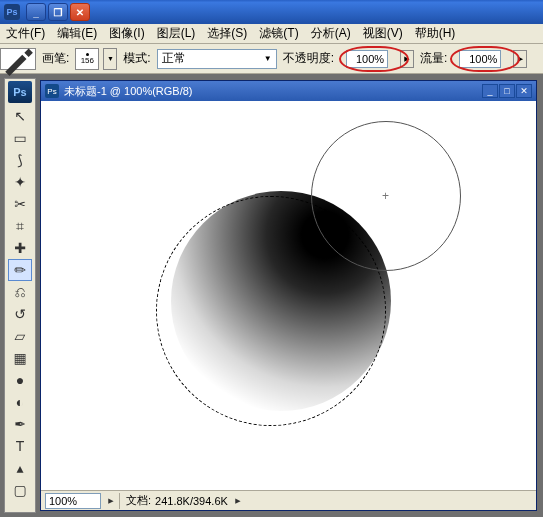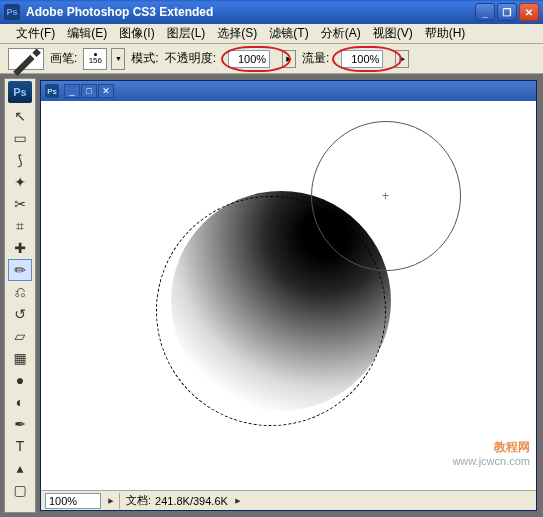--- a/index.html
+++ b/index.html
@@ -7,25 +7,25 @@
 
 
 .titlebar { background: linear-gradient(#2860c5, #3a78e0 10%, #1e50a8); height: 24px; display: flex; align-items: center; padding: 0 4px; color: #fff; }
 .app-icon { width: 16px; height: 16px; background: #1a3f7a; border-radius: 3px; display: flex; align-items: center; justify-content: center; font-size: 9px; font-weight: bold; color: #6aa3ff; margin-right: 6px; }
 .title-text { flex: 1; font-size: 12px; font-weight: bold; }
 .win-controls { display: flex; gap: 2px; }
 .win-btn { width: 20px; height: 18px; background: linear-gradient(#5a8ae0, #2a5ab0); border: 1px solid #1a4090; border-radius: 3px; display: flex; align-items: center; justify-content: center; color: #fff; font-size: 10px; font-weight: bold; cursor: pointer; }
 .win-btn.close { background: linear-gradient(#e87050, #d04020); border-color: #b03010; }
 
 
-.menubar { background: #ece9d8; height: 20px; display: flex; align-items: center; border-bottom: 1px solid #aca899; padding: 0 10px; }
+.menubar { background: #ece9d8; height: 20px; display: flex; align-items: center; border-bottom: 1px solid #aca899; padding: 0 0; }
 .menu-item { padding: 2px 6px; font-size: 12px; cursor: pointer; }
 
 
-.optionsbar { background: #ece9d8; height: 30px; display: flex; align-items: center; border-bottom: 1px solid #aca899; padding: 0 8px; gap: 6px; font-size: 12px; }
+.optionsbar { background: #ece9d8; height: 30px; display: flex; align-items: center; border-bottom: 1px solid #aca899; padding: 0 0; gap: 6px; font-size: 12px; }
 .tool-preset { width: 36px; height: 22px; border: 1px solid #888; background: #fff; display: flex; align-items: center; justify-content: center; position: relative; }
 .brush-preview { display: flex; align-items: center; gap: 4px; }
 .brush-dot { width: 24px; height: 22px; border: 1px solid #888; background: #fff; display: flex; flex-direction: column; align-items: center; justify-content: center; font-size: 8px; }
 .brush-dot .dot { width: 3px; height: 3px; background: #000; border-radius: 50%; }
 .dropdown-arrow { width: 14px; height: 22px; border: 1px solid #888; background: #ece9d8; display: flex; align-items: center; justify-content: center; font-size: 7px; cursor: pointer; }
 .mode-select { width: 120px; height: 20px; border: 1px solid #7f9db9; background: #fff; padding: 0 4px; display: flex; align-items: center; justify-content: space-between; font-size: 12px; }
 .pct-field { width: 42px; height: 18px; border: 1px solid #7f9db9; background: #fff; text-align: right; padding: 0 3px; font-size: 11px; display: inline-flex; align-items: center; justify-content: flex-end; }
 .flyout { width: 14px; height: 18px; border: 1px solid #888; background: #ece9d8; display: inline-flex; align-items: center; justify-content: center; font-size: 7px; cursor: pointer; }
 .red-oval { position: absolute; border: 2px solid #d02020; border-radius: 50% / 60%; pointer-events: none; }
 .opt-group { display: flex; align-items: center; gap: 12px; position: relative; }
@@ -67,21 +67,20 @@
 .statusbar { height: 20px; background: #ece9d8; border-top: 1px solid #aca899; display: flex; align-items: center; font-size: 11px; }
 .zoom-box { width: 56px; height: 16px; border: 1px solid #7f9db9; background: #fff; margin: 0 4px; padding: 0 3px; display: flex; align-items: center; }
 .status-sep { width: 1px; height: 16px; background: #aca899; margin: 0 2px; }
 .status-flyout { width: 12px; height: 16px; display: flex; align-items: center; justify-content: center; font-size: 7px; cursor: pointer; color: #333; }
 </style>
 </head>
 <body>
 
 <div class="titlebar">
   <div class="app-icon">Ps</div>
-  <div class="title-text">Adobe Photoshop CS3 Extended</div>
   <div class="win-controls">
     <div class="win-btn">_</div>
     <div class="win-btn">❐</div>
     <div class="win-btn close">✕</div>
   </div>
 </div>
 
 <div class="menubar">
   <span class="menu-item">文件(F)</span>
   <span class="menu-item">编辑(E)</span>
@@ -102,20 +101,24 @@
   </div>
   <span>画笔:</span>
   <div class="brush-preview">
     <div class="brush-dot">
       <div class="dot"></div>
       <span>156</span>
     </div>
     <div class="dropdown-arrow">▼</div>
   </div>
   <span>模式:</span>
+  <div class="mode-select">
+    <span>正常</span>
+    <span style="font-size:8px">▼</span>
+  </div>
 
   <div class="opt-group">
     <span>不透明度:</span>
     <span class="pct-field">100%</span>
     <span class="flyout">▶</span>
     <div class="red-oval" style="left:56px; top:-4px; width:70px; height:26px;"></div>
   </div>
 
   <div class="opt-group">
     <span>流量:</span>
@@ -148,37 +151,34 @@
         <div class="tool">T</div>
         <div class="tool">▴</div>
         <div class="tool">▢</div>
       </div>
   </div>
 
   <div class="doc-area">
     <div class="doc-window">
       <div class="doc-titlebar">
         <div class="doc-icon">Ps</div>
+        <div class="doc-title">未标题-1 @ 100%(RGB/8)</div>
         <div class="doc-btns">
           <div class="doc-btn">_</div>
           <div class="doc-btn">□</div>
           <div class="doc-btn">✕</div>
         </div>
       </div>
 
       <div class="canvas-wrap">
         <div class="canvas">
           <div class="gradient-blob" style="left:130px; top:90px; width:220px; height:220px;"></div>
           <div class="selection-circle" style="left:115px; top:95px; width:230px; height:230px;"></div>
           <div class="cursor-circle" style="left:270px; top:20px; width:150px; height:150px;"></div>
           <div class="cursor-plus" style="left:341px; top:88px;">+</div>
-        </div>
-        <div class="watermark">
-          <div class="cn">教程网</div>
-          <div class="url">www.jcwcn.com</div>
         </div>
       </div>
 
       <div class="statusbar">
         <div class="zoom-box">100%</div>
         <span class="status-flyout">▶</span>
         <div class="status-sep"></div>
         <span style="padding:0 4px">文档:</span>
         <span>241.8K/394.6K</span>
         <span class="status-flyout" style="margin-left:4px">▶</span>

